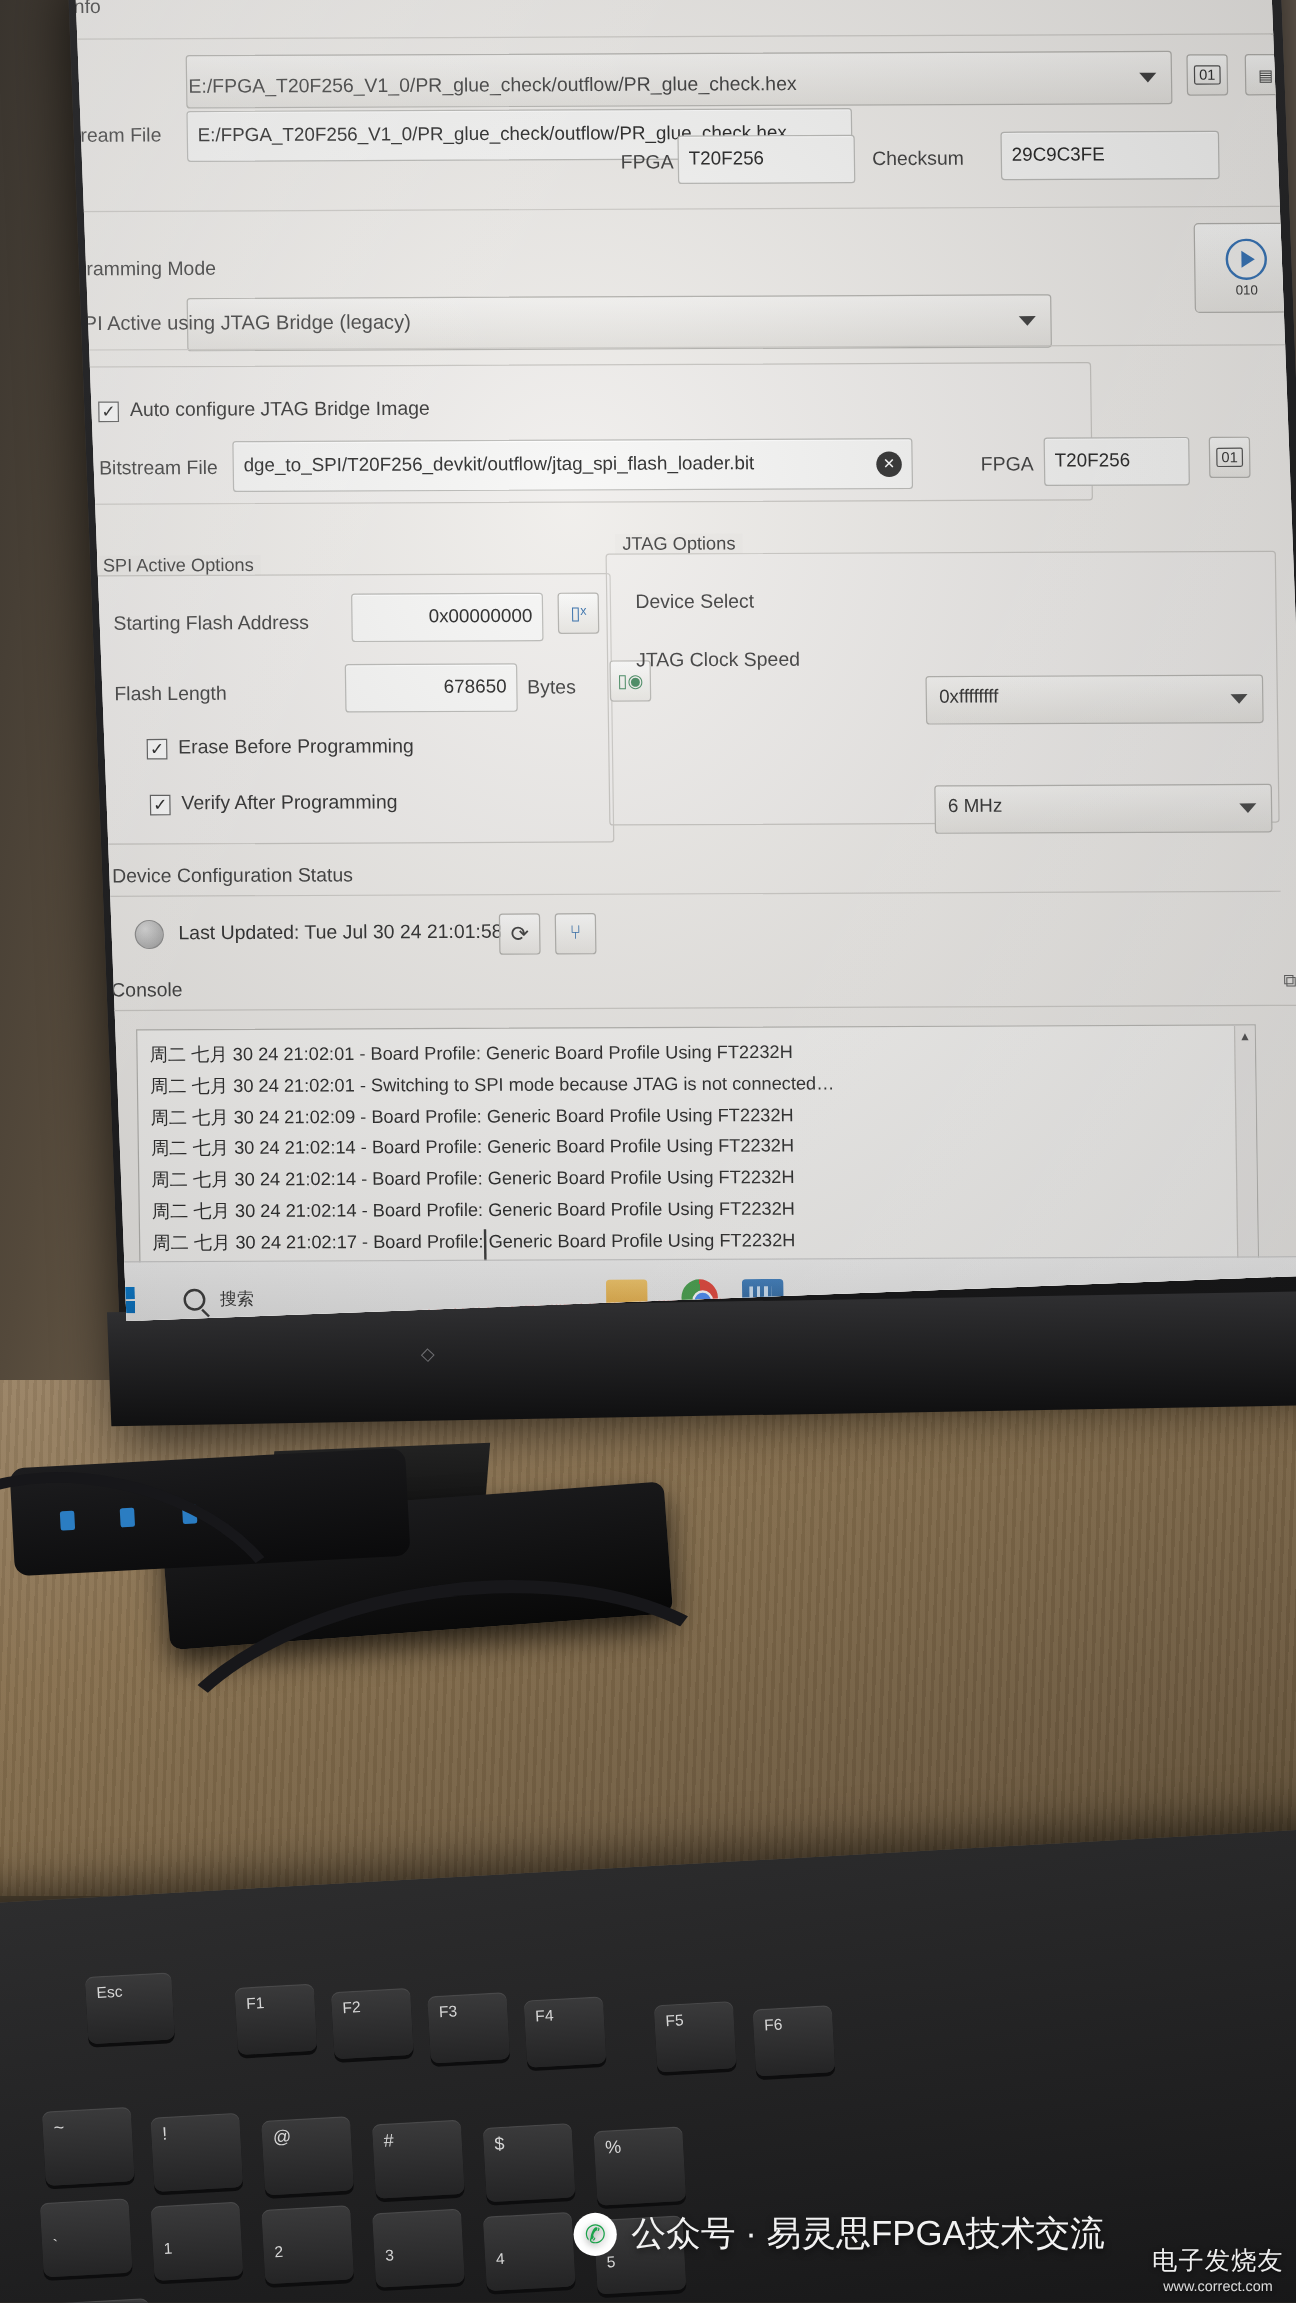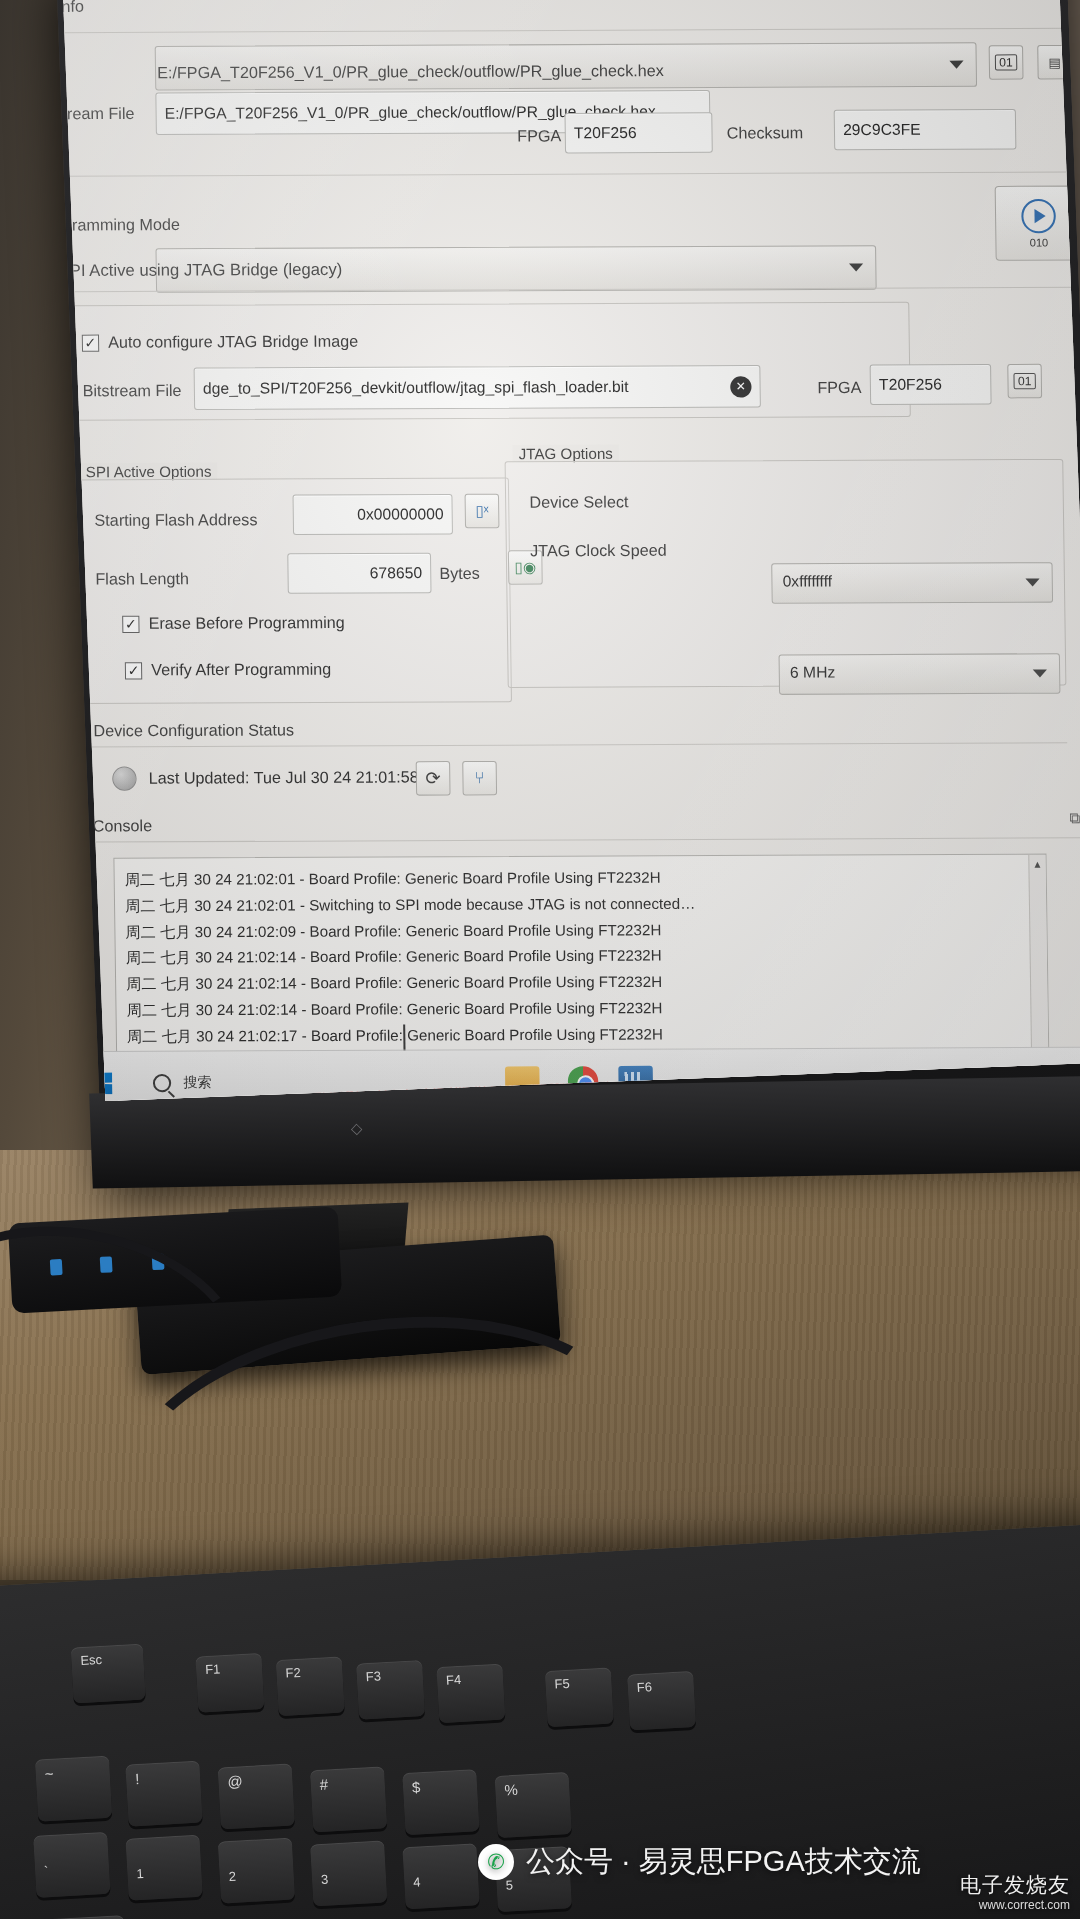--- a/index.html
+++ b/index.html
@@ -120,21 +120,21 @@
       background:linear-gradient(175deg,#1d1d1f,#0a0a0b);transform:rotate(-3deg);}
   .hub .led{position:absolute;top:38px;width:12px;height:16px;background:#2f8fe0;border-radius:2px;opacity:.85;}
   .cable{position:absolute;border-radius:50%;border:9px solid #17171a;
       border-color:#17171a transparent transparent transparent;}
 
   
   .wm{position:absolute;display:flex;align-items:center;gap:12px;color:#f2f2f2;
       font-size:29px;text-shadow:0 2px 6px rgba(0,0,0,.6);white-space:nowrap;}
   .wm-badge{width:36px;height:36px;border-radius:50%;background:#fff;color:#1aa34a;
       display:flex;align-items:center;justify-content:center;font-size:21px;}
-  .wm2{position:absolute;right:10px;bottom:6px;text-align:right;color:#efefef;
+  .wm2{position:absolute;right:10px;bottom:6px;text-align:center;color:#efefef;
       font-size:16px;line-height:1.25;text-shadow:0 1px 4px rgba(0,0,0,.7);}
   .wm2 .big{font-size:21px;letter-spacing:1px;}
   .wm2 .sm{font-size:12px;opacity:.9;}
 </style>
 </head>
 <body>
 
 <div id="scene">
 
   <div class="wall-left"></div>

